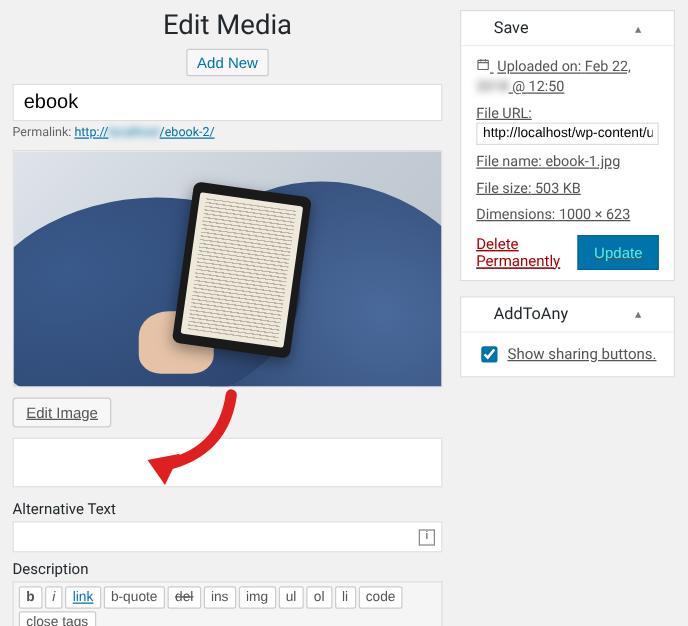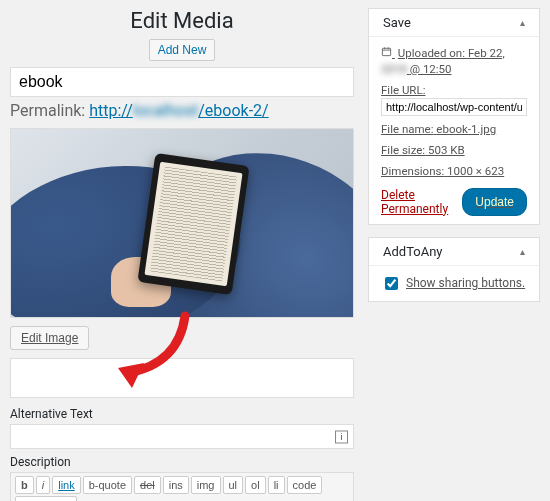--- a/index.html
+++ b/index.html
@@ -39,21 +39,21 @@
   .title-input {
     width: 100%;
     font-size: 16px;
     padding: 5px 8px;
     border: 1px solid #ddd;
     background: #fff;
     outline: none;
     margin-bottom: 4px;
   }
   .permalink-row {
-    font-size: 16px;
+    font-size: 10px;
     color: #666;
     margin-bottom: 8px;
   }
   .permalink-row a { color: #0073aa; text-decoration: underline; }
   .blur { filter: blur(3px); display: inline-block; vertical-align: bottom; }
   .media-preview {
     width: 100%;
     height: 190px;
     border: 1px solid #ddd;
     background: #fff;
@@ -114,36 +114,36 @@
     white-space: nowrap;
   }
   .qt-btn.b { font-weight: bold; }
   .qt-btn.i { font-style: italic; }
   .qt-btn.del { text-decoration: line-through; }
   .qt-btn.link { color: #0073aa; text-decoration: underline; }
   .postbox {
     background: #fff; border: 1px solid #ddd; margin-bottom: 12px;
   }
   .postbox-header {
-    padding: 6px 14px; border-bottom: 1px solid #eee;
+    padding: 6px 26px; border-bottom: 1px solid #eee;
     display: flex; justify-content: space-between; align-items: center;
     font-size: 13px; color: #23282d;
   }
   .toggle-arrow { font-size: 10px; color: #72777c; cursor: pointer; }
   .postbox-body { padding: 8px 12px; font-size: 11.5px; color: #555; text-decoration: underline; }
   .meta-row { margin-bottom: 5px; line-height: 1.4; }
   .meta-row .icon { margin-right: 3px; }
   .file-url-input {
     width: 100%; font-size: 11px; padding: 2px 4px; border: 1px solid #ddd; background: #fff; outline: none; white-space: nowrap; overflow: hidden;
   }
   .bottom-actions { display: flex; justify-content: space-between; margin-top: 8px; }
   .delete-link { color: #a00; text-decoration: underline; font-size: 12px; cursor: pointer; }
   .update-btn {
-    background: #0073aa; border: 1px solid #006799; color: #fef9c3;
-    padding: 4px 12px; font-size: 12px; border-radius: 11px; cursor: pointer;
+    background: #0073aa; border: 1px solid #006799; color: #5eead4;
+    padding: 4px 12px; font-size: 12px; border-radius: 0; cursor: pointer;
   }
   .cb-row { display: flex; align-items: center; gap: 5px; font-size: 12px; }
   .cb-row input { accent-color: #0073aa; }
   .main-rel { position: relative; }
 </style>
 </head>
 <body>
 
 <div class="layout">
   <div class="main-col main-rel">

